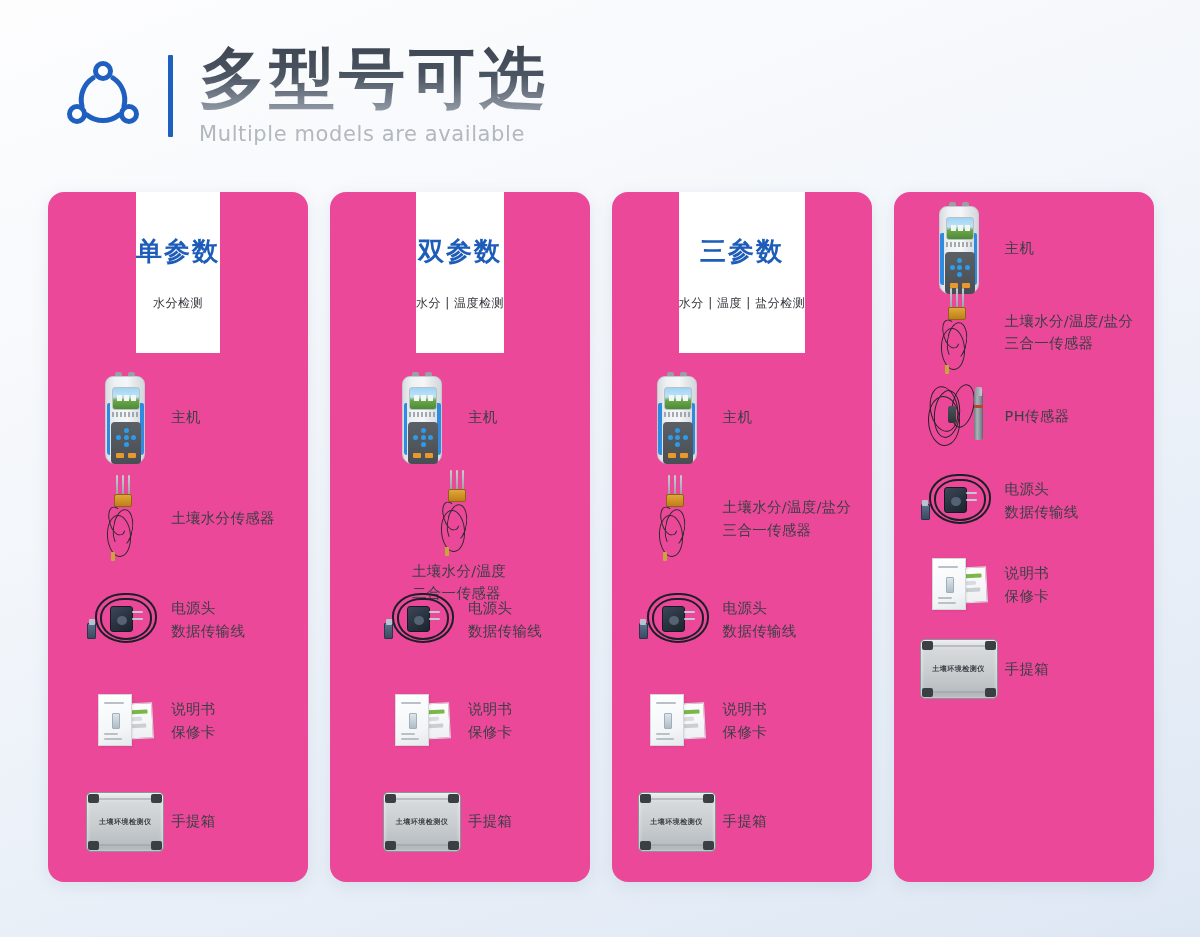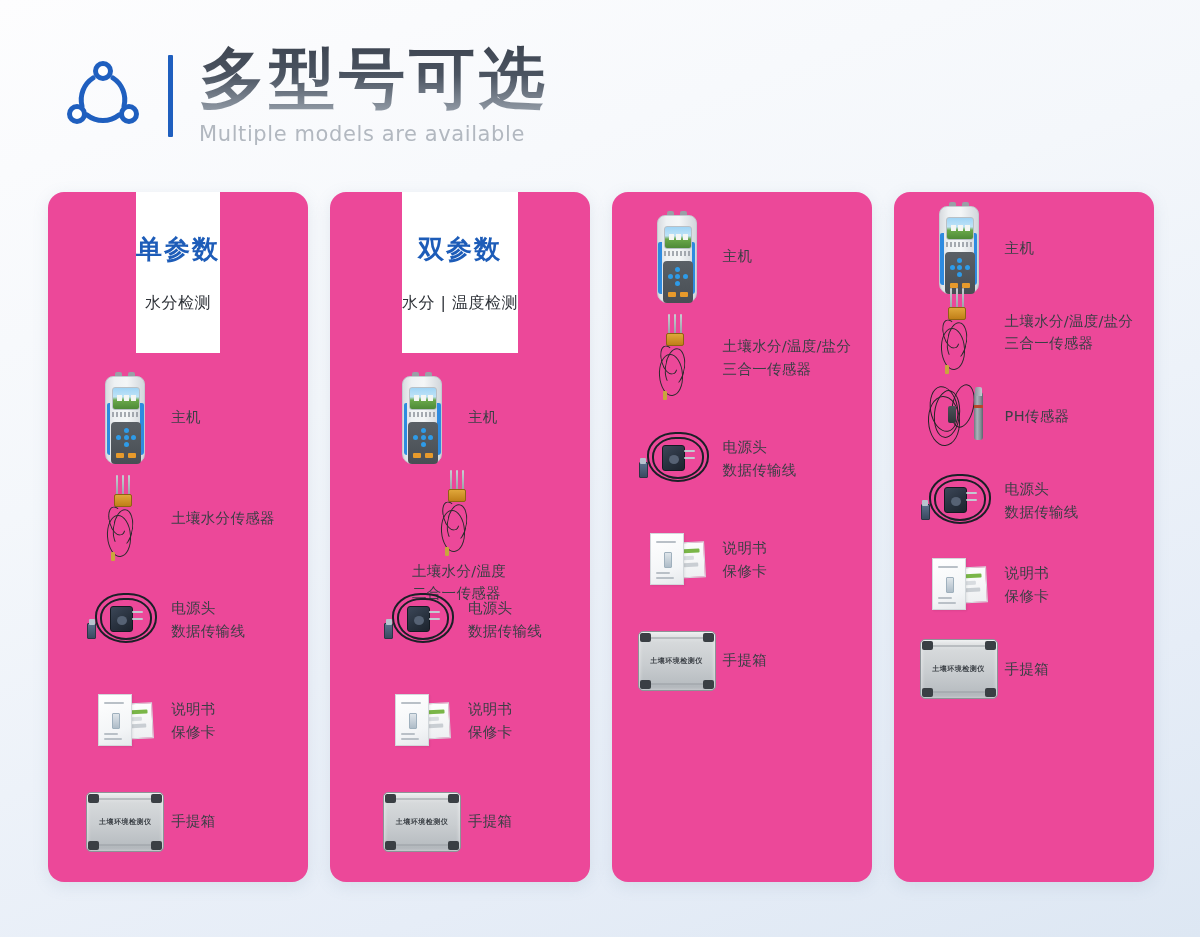--- a/index.html
+++ b/index.html
@@ -33,21 +33,21 @@
     background: #ec4899;
     box-shadow: 0 4px 16px rgba(120,140,170,0.16);
     display: flex; flex-direction: column; align-items: center;
   }
   .card-head {
     background: #ffffff; height: 161px;
     display: flex; flex-direction: column; align-items: center; justify-content: center;
   }
   .card-title { font-size: 26px; font-weight: bold; color: #1d5cb8; letter-spacing: 2px;
                 font-family: "DejaVu Sans", "Liberation Sans", sans-serif; }
-  .card-sub { font-size: 16px; color: #2e3238; margin-top: 26px; letter-spacing: 0.5px;
+  .card-sub { font-size: 12px; color: #2e3238; margin-top: 26px; letter-spacing: 0.5px;
               font-family: "DejaVu Sans", "Liberation Sans", sans-serif; }
   .card-body { flex: 1; padding: 14px 0 10px 0; display: flex; flex-direction: column; }
 
   .row { display: flex; align-items: center; padding: 0 14px 0 12px; }
   .row-art { width: 92px; flex: 0 0 92px; display: flex; align-items: center; justify-content: center; }
   .row-label { font-size: 14.5px; line-height: 1.55; color: #3a3f45; letter-spacing: 0.3px;
                font-family: "DejaVu Sans", "Liberation Sans", sans-serif; white-space: pre-line; }
 
   
   .meter { width: 40px; height: 92px; position: relative; }
@@ -378,20 +378,24 @@
                 <i class="corner br"></i>
       <span class="case-text">土壤环境检测仪</span>
     </span>
   </div>
           </div>
           <div class="row-label">手提箱</div>
         </div>
       </div>
     </div>
     <div class="card">
+      <div class="card-head">
+        <div class="card-title">三参数</div>
+        <div class="card-sub">水分 | 温度 | 盐分检测</div>
+      </div>
       <div class="card-body">
         <div class="row" style="height: 101px;">
           <div class="row-art">
             <div class="meter">
     <span class="antenna l"></span>
               <span class="antenna r"></span>
     <span class="shell">
       <span class="stripe l"></span>
                 <span class="stripe r"></span>
       <span class="lcd">

